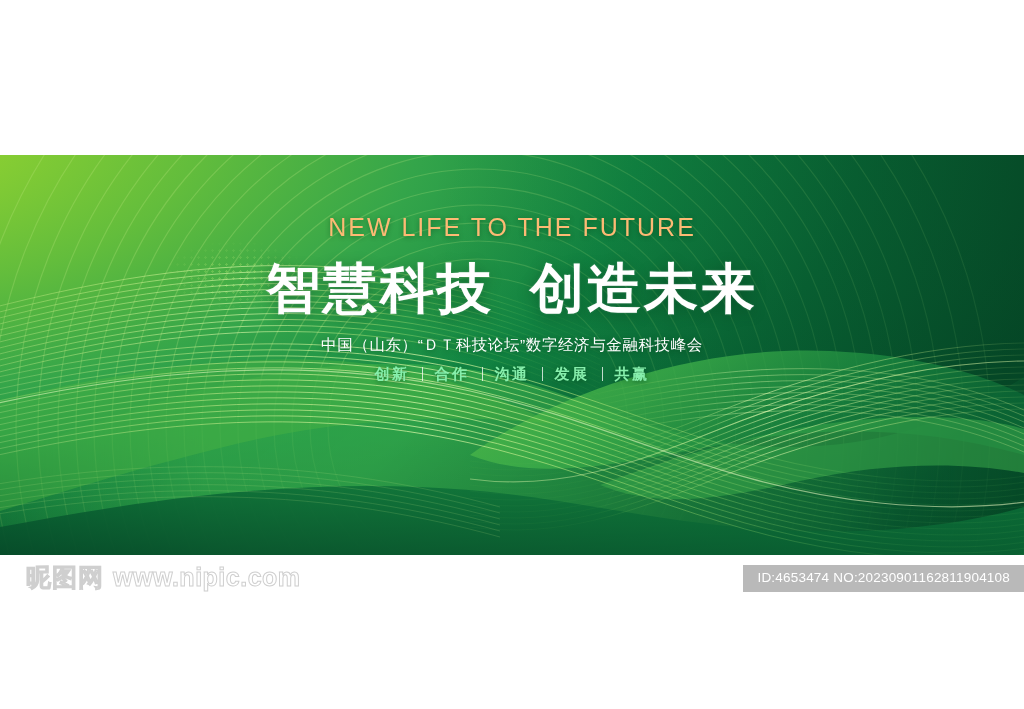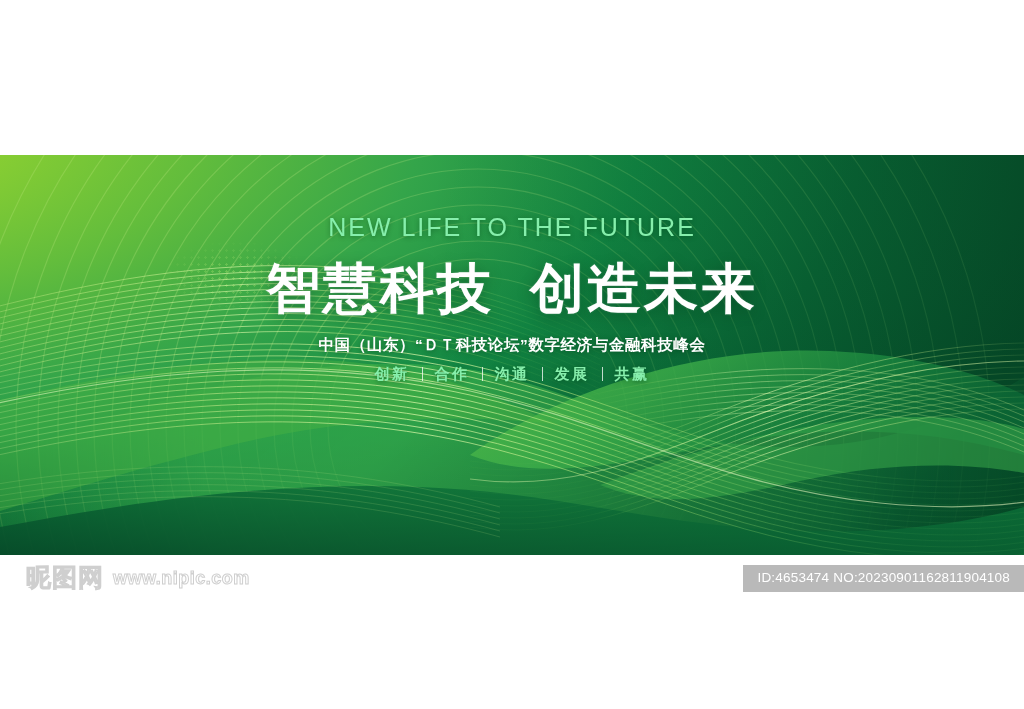--- a/index.html
+++ b/index.html
@@ -90,21 +90,21 @@
 
   
   .textblock {
     position: absolute;
     left: 0; right: 0;
     top: 60px;
     text-align: center;
     z-index: 6;
   }
   .eyebrow {
-    color: #86efac;
+    color: #fdba74;
     font-size: 25px;
     letter-spacing: 2.0px;
     font-weight: 400;
     line-height: 1;
     text-shadow: 0 1px 5px rgba(0,55,20,0.45);
     white-space: nowrap;
   }
   .headline {
     margin-top: 21px;
     color: #ffffff;
@@ -113,21 +113,21 @@
     line-height: 1.02;
     letter-spacing: 3px;
     white-space: nowrap;
     text-shadow: 0 3px 14px rgba(0,50,20,0.40), 0 0 2px rgba(255,255,255,0.25);
   }
   .headline .gap { display: inline-block; width: 36px; }
   .subtitle {
     margin-top: 21px;
     color: #ffffff;
     font-size: 15.5px;
-    font-weight: 700;
+    font-weight: 400;
     letter-spacing: 0.6px;
     line-height: 1;
     white-space: nowrap;
     text-shadow: 0 1px 5px rgba(0,55,20,0.5);
   }
   .keywords {
     margin-top: 13px;
     color: #86efac;
     font-size: 15px;
     font-weight: 700;
@@ -159,21 +159,21 @@
     gap: 9px;
     color: transparent;
     -webkit-text-stroke: 1px #cfcfcf;
     font-size: 25px;
     font-weight: 700;
     letter-spacing: 0.5px;
     line-height: 1;
     user-select: none;
   }
   .watermark .wm-cn { font-size: 25px; letter-spacing: 1px; }
-  .watermark .wm-url { font-size: 18px; letter-spacing: 0.5px; }
+  .watermark .wm-url { font-size: 25px; letter-spacing: 0.5px; }
 
   .idbadge {
     position: absolute;
     right: 0; top: 10px;
     background: #b9b9b9;
     color: #ffffff;
     font-size: 13.5px;
     letter-spacing: 0.2px;
     padding: 6px 14px 7px 14px;
     line-height: 1;

